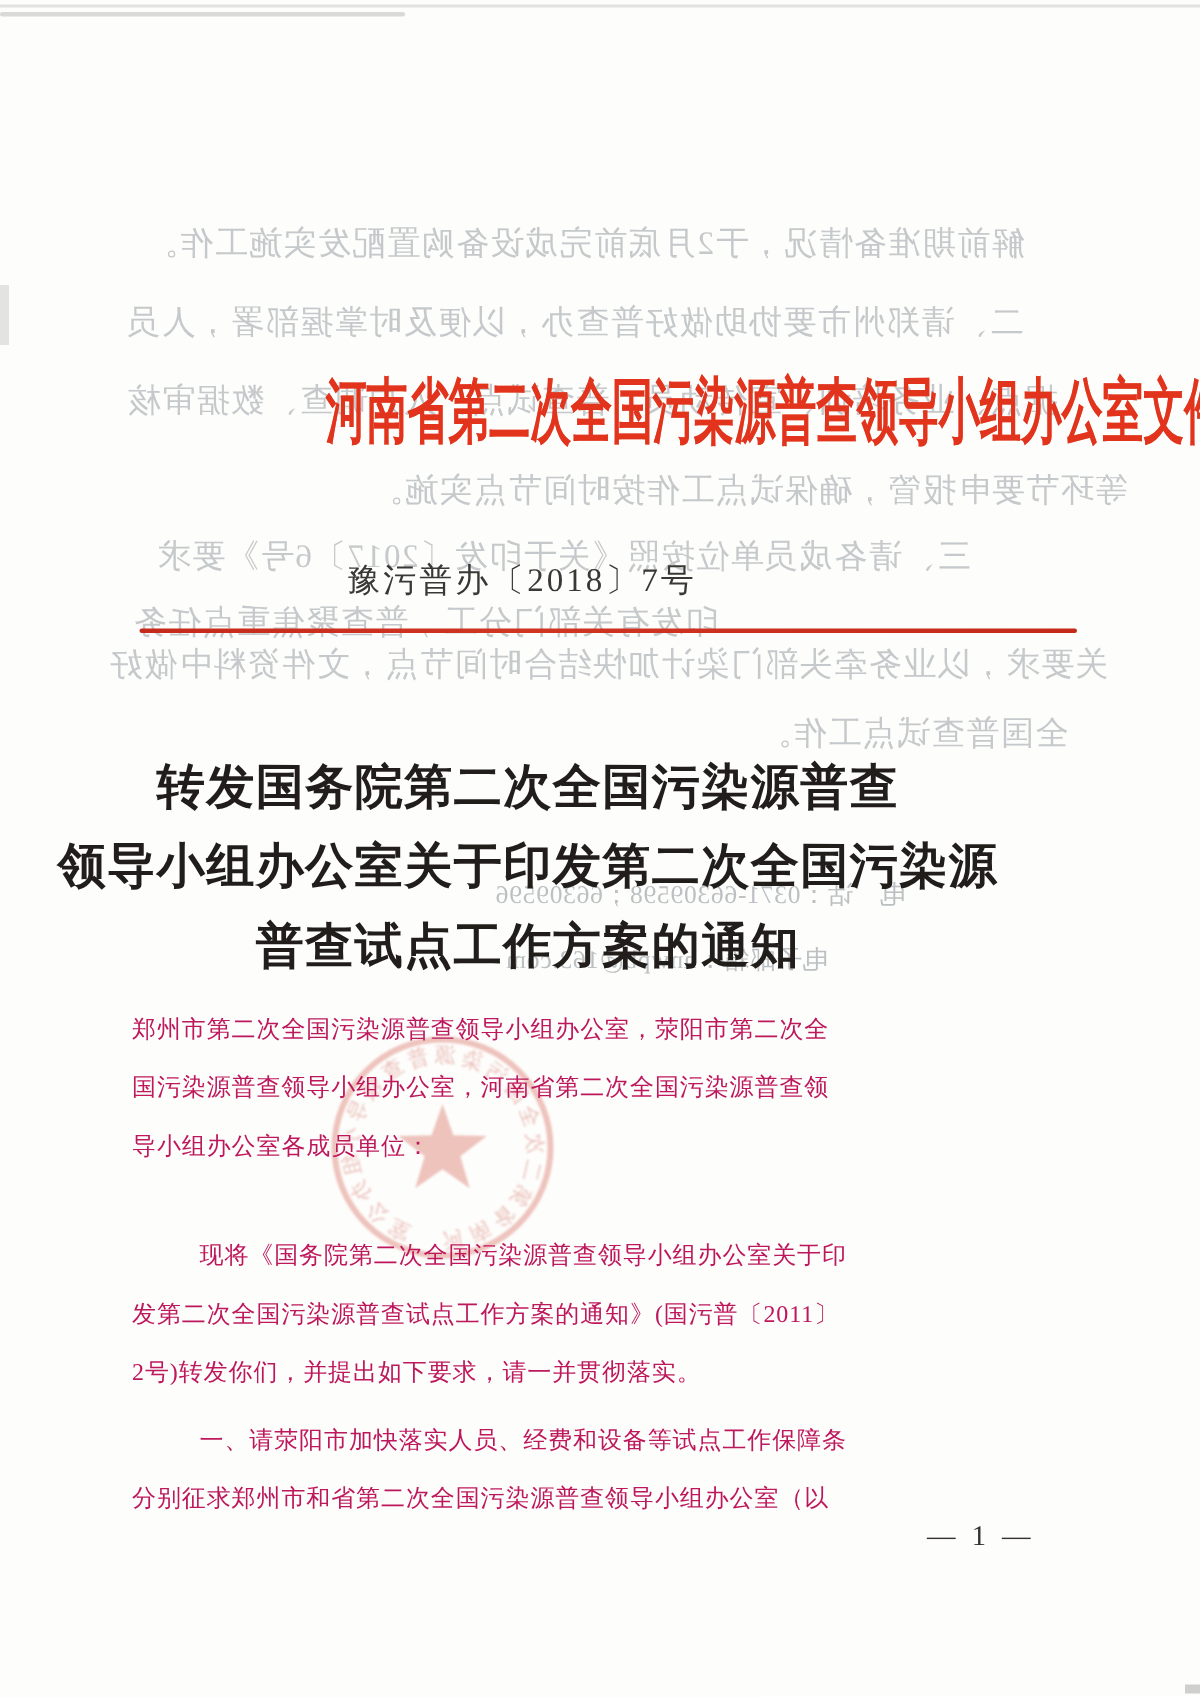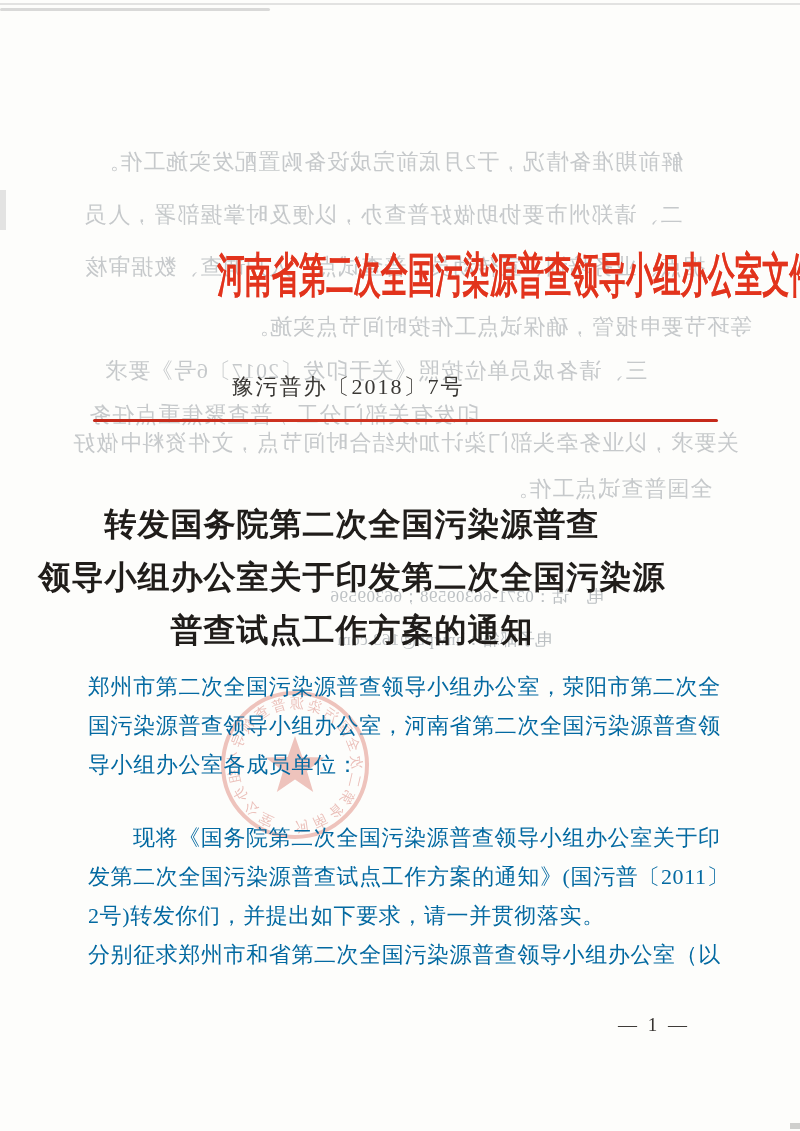--- a/index.html
+++ b/index.html
@@ -27,21 +27,21 @@
     font-size:22px;color:#3a3835;letter-spacing:2px;}
 
   .red-rule{position:absolute;top:419px;left:93px;width:625px;height:3px;
     background:linear-gradient(to right,#c5291a,#d03522 40%,#c5291a);border-radius:2px;}
 
   .doc-title{position:absolute;top:498px;left:0;width:704px;text-align:center;
     font-size:32px;font-weight:bold;color:#201d1a;line-height:53px;letter-spacing:1px;}
   .doc-title div{white-space:nowrap;}
 
   .body-text{position:absolute;top:667px;left:88px;width:630px;
-    font-size:22px;color:#0369a1;letter-spacing:.6px;}
+    font-size:16px;color:#be185d;letter-spacing:.6px;}
   .body-line{height:39px;line-height:39px;white-space:nowrap;}
   .body-line.indent{padding-left:45px;margin-top:34px;}
   .body-line.para-gap{margin-top:6px;}
 
   .page-number{position:absolute;top:1014px;left:618px;width:110px;
     font-size:19px;color:#35322f;letter-spacing:3px;white-space:nowrap;}
 
   
   .bleed{position:absolute;white-space:nowrap;color:#c6c9cb;
     transform:scaleX(-1);filter:blur(.5px);font-size:22px;letter-spacing:1px;}
@@ -97,18 +97,19 @@
     <div>普查试点工作方案的通知</div>
   </div>
 
   <div class="body-text">
     <div class="body-line">郑州市第二次全国污染源普查领导小组办公室，荥阳市第二次全</div>
     <div class="body-line">国污染源普查领导小组办公室，河南省第二次全国污染源普查领</div>
     <div class="body-line">导小组办公室各成员单位：</div>
     <div class="body-line indent">现将《国务院第二次全国污染源普查领导小组办公室关于印</div>
     <div class="body-line">发第二次全国污染源普查试点工作方案的通知》(国污普〔2011〕</div>
     <div class="body-line">2号)转发你们，并提出如下要求，请一并贯彻落实。</div>
+    <div class="body-line indent para-gap">一、请荥阳市加快落实人员、经费和设备等试点工作保障条</div>
     <div class="body-line">分别征求郑州市和省第二次全国污染源普查领导小组办公室（以</div>
   </div>
 
   <div class="page-number">— 1 —</div>
 
 </div>
 
 </body></html>

